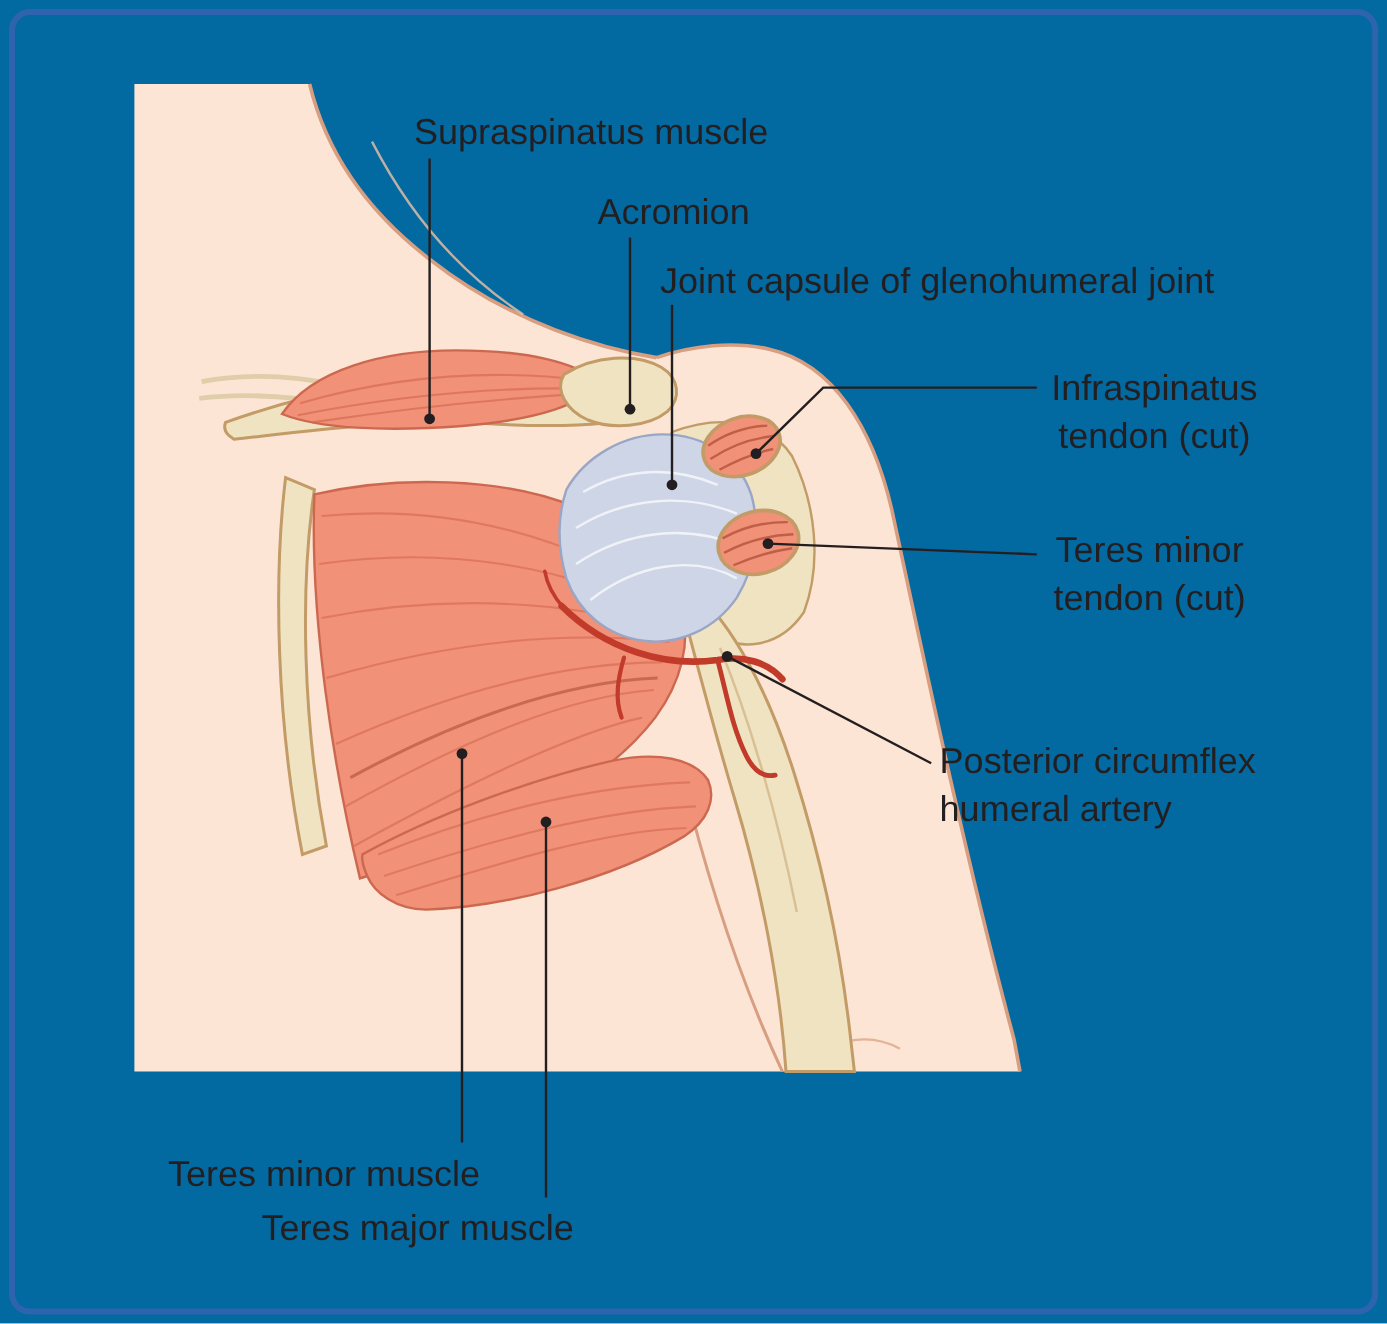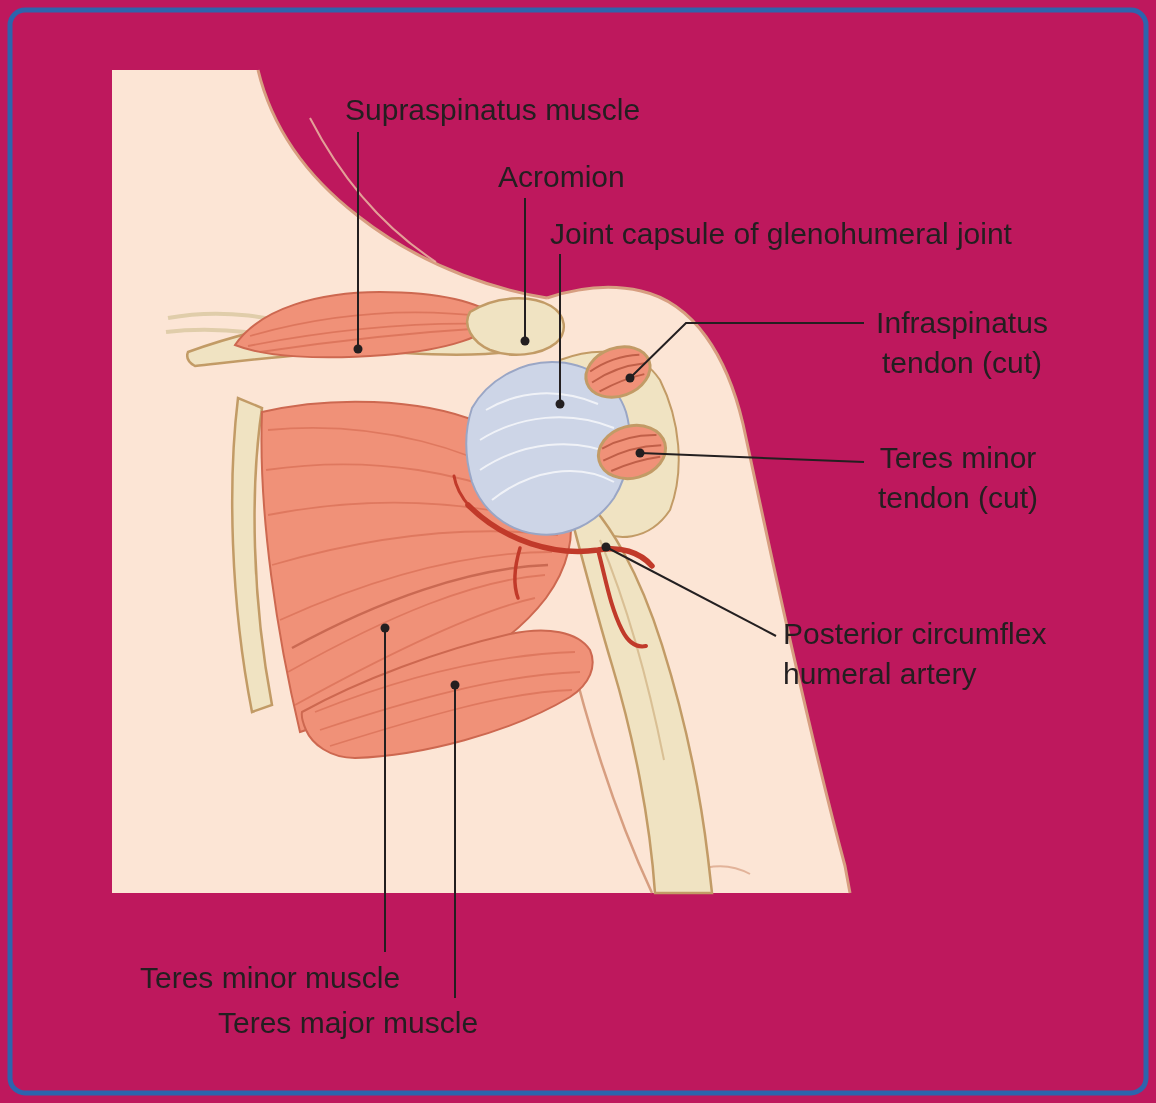--- a/index.html
+++ b/index.html
@@ -1,19 +1,19 @@
 <!DOCTYPE html>
 <html><head>
 <meta charset="utf-8">
 <style>
   html,body{margin:0;padding:0;background:#ffffff;}
   .stage{
     position:relative;
     width:1156px;height:1103px;
-    background:#be185d;
+    background:#0369a1;
     font-family:"Liberation Sans", sans-serif;
     overflow:hidden;
     text-align:center;
   }
   .stage svg{position:absolute;left:0;top:0;}
   text.fig-label{
     font-family:"Liberation Sans", sans-serif;
     font-size:30px;
     fill:#231f20;
   }

